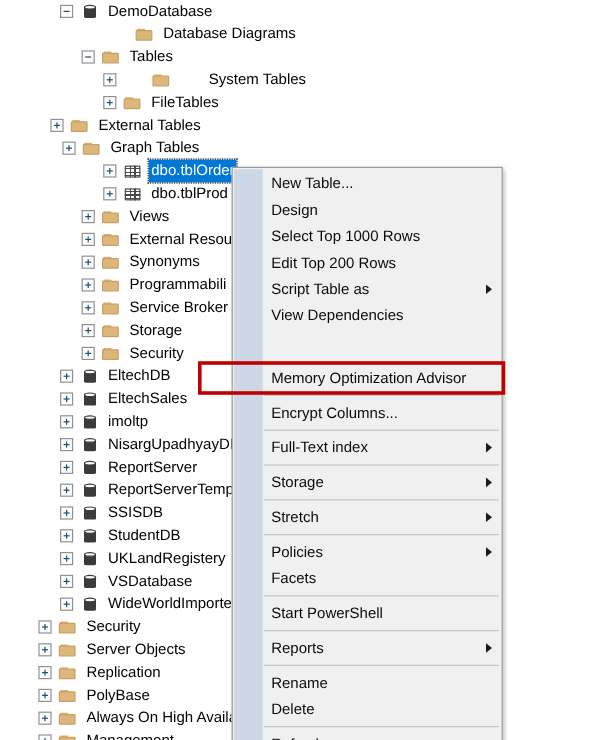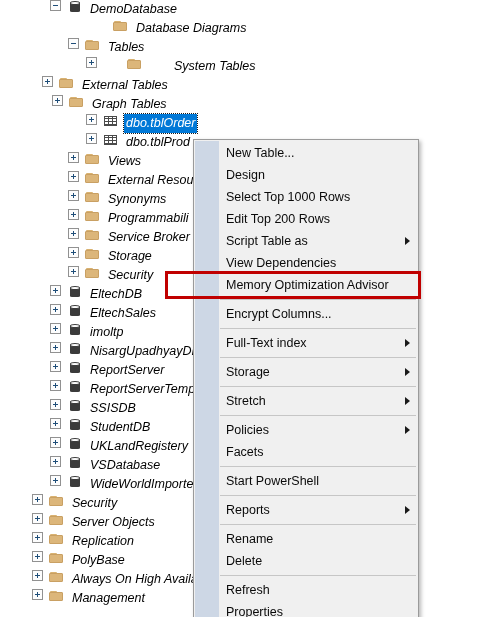--- a/index.html
+++ b/index.html
@@ -26,22 +26,21 @@
     width: 503px;
     height: 617px;
     background: #ffffff;
   }
   .row {
     position: relative;
     height: 19px;
     line-height: 19px;
     white-space: nowrap;
     display: flex;
-    align-items: flex-start;
-    font-style: italic;
+    align-items: center;
   }
   .expander {
     width: 11px;
     height: 11px;
     box-sizing: border-box;
     border: 1px solid #919191;
     background: #fdfdfd;
     position: relative;
     flex: 0 0 auto;
     margin-right: 6px;
@@ -196,20 +195,21 @@
   .sep {
     position: relative;
     z-index: 1;
     height: 1px;
     margin: 3px 2px 3px 26px;
     background: #c6c6c6;
   }
   .mi.highlight-ring {
     box-shadow: 0 0 0 3px #c00000;
     z-index: 3;
+    margin-top: 30px;
   }
   .mi.highlight-ring .hl-box {
     position: absolute;
     left: -29px;
     top: -3px;
     right: -3px;
     bottom: -3px;
     border: 3px solid #c00000;
     box-sizing: border-box;
     pointer-events: none;
@@ -232,20 +232,25 @@
     </div>
     <div class="row" style="padding-left: 68px;">
       <span class="expander minus"></span>
       <span class="ic ic-folder"></span>
       <span class="label">Tables</span>
     </div>
     <div class="row" style="padding-left: 86px; gap: 24px;">
       <span class="expander plus"></span>
       <span class="ic ic-folder"></span>
       <span class="label">System Tables</span>
+    </div>
+    <div class="row" style="padding-left: 86px;">
+      <span class="expander plus"></span>
+      <span class="ic ic-folder"></span>
+      <span class="label">FileTables</span>
     </div>
     <div class="row" style="padding-left: 42px;">
       <span class="expander plus"></span>
       <span class="ic ic-folder"></span>
       <span class="label">External Tables</span>
     </div>
     <div class="row" style="padding-left: 52px;">
       <span class="expander plus"></span>
       <span class="ic ic-folder"></span>
       <span class="label">Graph Tables</span>

